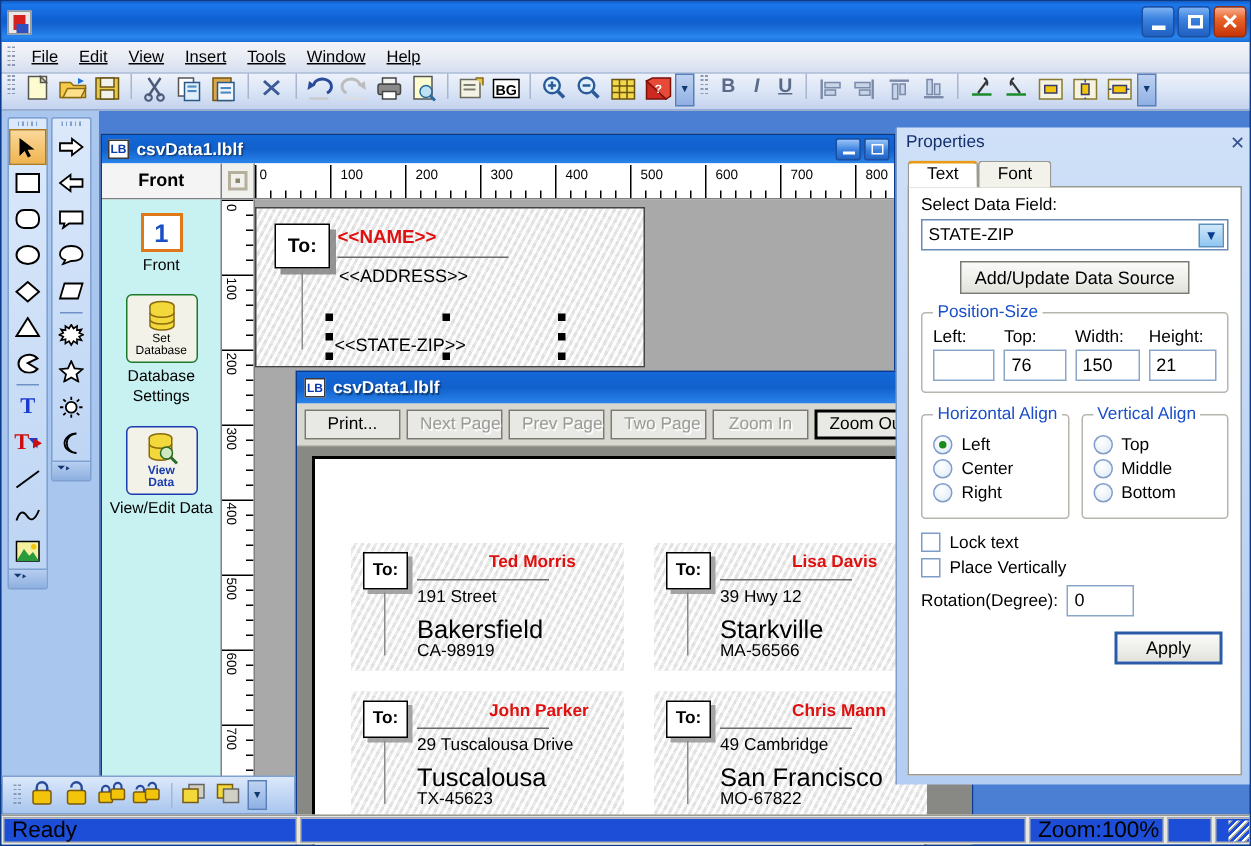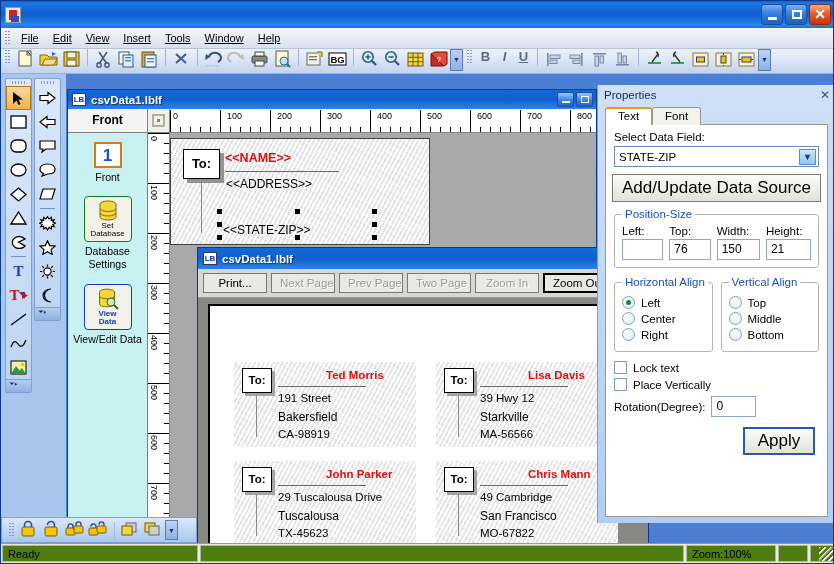--- a/index.html
+++ b/index.html
@@ -302,21 +302,21 @@
   .p-to {
     position:absolute; left:8px; top:6px; width:30px; height:25px;
     background:#fff; border:1px solid #000;
     font-weight:bold; font-size:11.5px; line-height:23px; text-align:center; color:#000;
     box-shadow: 3px 3px 0 rgba(150,150,150,.85);
   }
   .p-vline { position:absolute; left:22px; top:33px; width:1px; height:42px; background:#8a8a8a; }
   .p-name { position:absolute; left:44px; top:7px; color:#e01010; font-weight:bold; font-size:11.5px; white-space:nowrap;padding-left:48px; }
   .p-nline{ position:absolute; left:44px; top:24px; width:88px; height:1px; background:#6a6a6a; }
   .p-l1   { position:absolute; left:44px; top:30px; font-size:11.5px; color:#000; white-space:nowrap; }
-  .p-l2   { position:absolute; left:44px; top:48px; font-size:12px; color:#000; white-space:nowrap; }
+  .p-l2   { position:absolute; left:44px; top:48px; font-size:17px; color:#000; white-space:nowrap; }
   .p-l3   { position:absolute; left:44px; top:66px; font-size:11.5px; color:#000; white-space:nowrap; }
 
   
   .props {
     position:absolute; left:596px; top:84px; width:238px; height:438px;
     background: linear-gradient(to bottom,#cfe0f8,#b4cdf2);
     border-left:1px solid #7d9cc8;
   }
   .props-head {
     height:19px; display:flex; align-items:center; justify-content:space-between;
@@ -342,21 +342,21 @@
     font-size:11.5px; padding-left:4px; position:relative; color:#000;
   }
   .combo-arrow {
     position:absolute; right:2px; top:2px; width:17px; height:16px;
     background: linear-gradient(to bottom,#cfe8fb,#8ec6ef);
     border:1px solid #5c8fbe; display:flex; align-items:center; justify-content:center;
     color:#0a3a8c; font-size:9px;
   }
   .btn {
     background: linear-gradient(to bottom,#fbfbfa,#e2e2dc);
-    border:1px solid #7a7a72; font-size:17px; color:#000;
+    border:1px solid #7a7a72; font-size:12px; color:#000;
     padding:3px 9px; text-align:center; white-space:nowrap;
   }
   .btn.primary { border:2px solid #2a5aa8; padding:2px 8px; }
   .group {
     border:1px solid #b6b6ae; border-radius:3px; position:relative;
     margin-top:12px; padding:10px 7px 7px 7px;
   }
   .group > legend, .group-title {
     position:absolute; top:-7px; left:7px; background:#fff; padding:0 3px;
     font-size:11.5px; color:#1a4fc8;
@@ -384,22 +384,22 @@
     position:absolute; left:0; top:516px; width:196px; height:26px;
     background: linear-gradient(to bottom,#dbe8fb,#a9c6ee);
     border:1px solid #7fa0d0; display:flex; align-items:center; padding-left:3px;
   }
   .statusbar {
     position:absolute; left:0; bottom:0; width:834px; height:20px;
     background:#e8e8e0; border-top:1px solid #9a9a92;
     display:flex; align-items:center;
   }
   .sb-cell {
-    height:17px; border:1px solid #b4b4ac; margin:0 1px; font-size:11px; color:#000;
-    display:flex; align-items:center; padding:0 5px; background:#4d7c0f;
+    height:17px; border:1px solid #b4b4ac; margin:0 1px; font-size:15px; color:#000;
+    display:flex; align-items:center; padding:0 5px; background:#1d4ed8;
   }
   .sb-grip {
     position:absolute; right:2px; bottom:2px; width:14px; height:14px;
     background: repeating-linear-gradient(135deg,#fff 0 1px,#a8a8a0 1px 2px,transparent 2px 4px);
   }
   .leftpal-bottom-fill {
     position:absolute; left:0; top:542px; width:196px; height:22px; background:#a8c6ee;
   }
 </style>
 </head>

